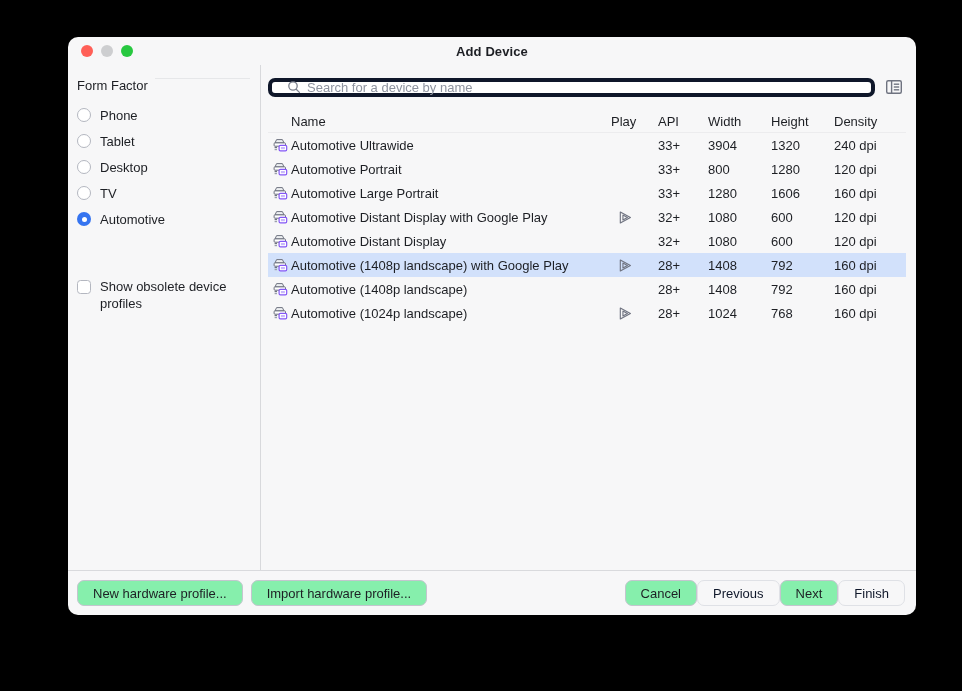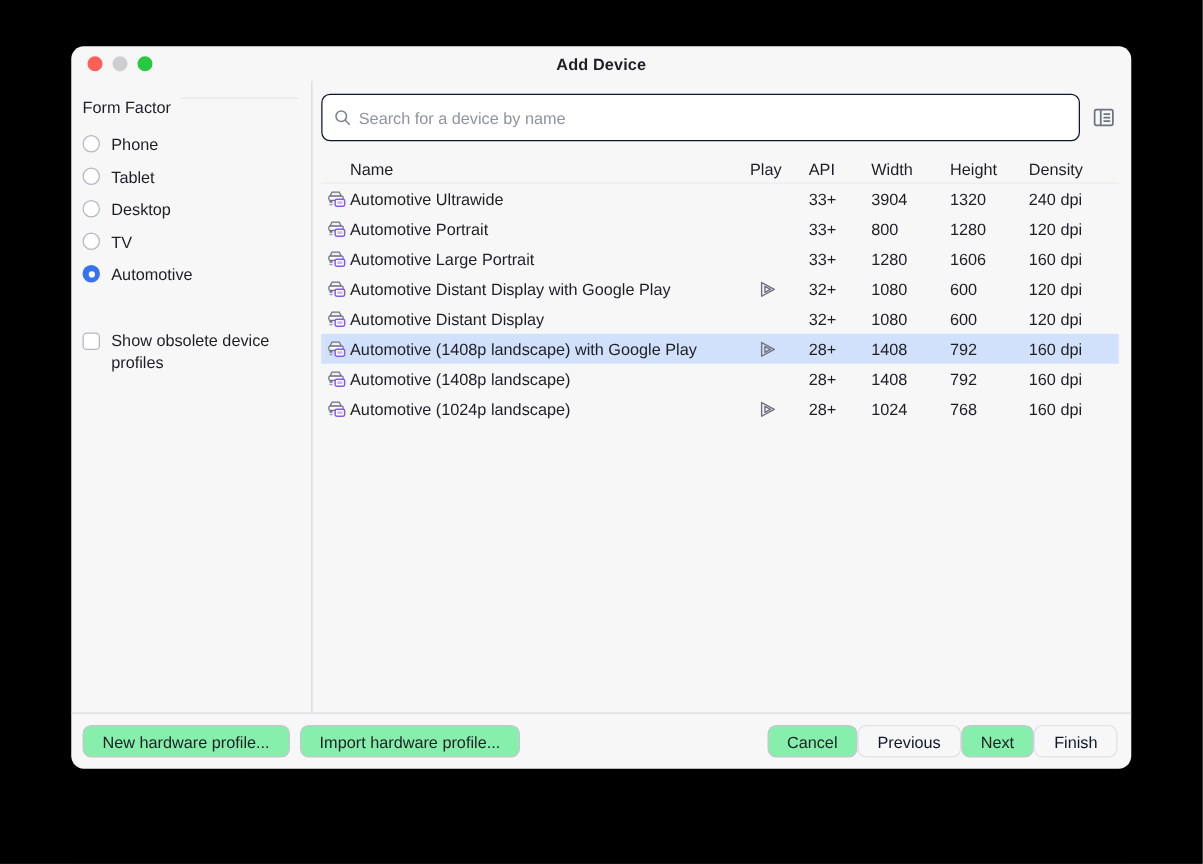--- a/index.html
+++ b/index.html
@@ -1,18 +1,18 @@
 <!DOCTYPE html>
 <html style="--accent: #3574f0; --selection: #d2e1fb; --close: #ff5f57; --minimize: #cdced0; --zoom: #28c840; --icon-gray: #6f7380; --device-icon-purple: #8457f6;"><head>
 <meta charset="utf-8">
 <style>
   * { margin:0; padding:0; box-sizing:border-box; }
   html,body { width:962px; height:691px; background:#000; overflow:hidden;
               font-family:"Liberation Sans","DejaVu Sans",sans-serif; }
-  .window { position:absolute; left:57px; top:37px; width:848px; height:578px;
+  .window { position:absolute; left:68px; top:37px; width:848px; height:578px;
             background:#f7f7f8; border-radius:10px; box-shadow:0 18px 50px rgba(0,0,0,.6);
             display:flex; flex-direction:column; }
   
   .titlebar { position:relative; height:28px; flex:0 0 28px; display:flex; align-items:center; justify-content:center; }
   .traffic { position:absolute; left:13px; top:8px; display:flex; gap:8px; }
   .tl { width:12px; height:12px; border-radius:50%; }
   .tl.close { background:var(--close,#ff5f57); }
   .tl.minimize { background:var(--minimize,#cdced0); }
   .tl.zoom { background:var(--zoom,#28c840); }
   .title { font-size:13px; font-weight:700; color:#1d1f24; letter-spacing:.1px; }
@@ -21,28 +21,28 @@
   .sidebar { width:193px; flex:0 0 193px; border-right:1px solid #d8d9dc; padding:13px 10px 0 9px; }
   .section-row { display:flex; gap:7px; }
   .section-label { font-size:13px; color:#1d1f24; white-space:nowrap; }
   .section-line { flex:1; height:1px; background:#e6e7e9; }
   #radio-list { margin-top:9px; }
   .radio-row { display:flex; align-items:center; gap:9px; height:26px; cursor:default; }
   .radio { width:14px; height:14px; border-radius:50%; border:1px solid #b4b7c0; background:#fff; flex:0 0 14px; position:relative; }
   .radio.selected { border:none; background:var(--accent,#3574f0); }
   .radio.selected::after { content:""; position:absolute; left:4.5px; top:4.5px; width:5px; height:5px; border-radius:50%; background:#fff; }
   .radio-label { font-size:13px; color:#1d1f24; }
-  .checkbox-row { margin-top:32px; display:flex; align-items:flex-start; gap:9px; }
+  .checkbox-row { margin-top:46px; display:flex; align-items:flex-start; gap:9px; }
   .checkbox { width:14px; height:14px; border:1px solid #b4b7c0; border-radius:3.5px; background:#fff; flex:0 0 14px; margin-top:2px; }
   .checkbox-label { font-size:13px; line-height:17px; color:#1d1f24; max-width:132px; }
   
   .content { flex:1 1 auto; padding:10px 10px 0 7px; min-width:0; }
   .search-row { display:flex; align-items:center; gap:7px; }
-  .search-field { flex:1; height:38px; background:#fff; border:1px solid #0f172a; border-radius:7px;
-                  display:flex; align-items:center; gap:6px; padding:0 9px; }
+  .search-field { flex:1; height:19px; background:#fff; border:4px solid #0f172a; border-radius:7px;
+                  display:flex; align-items:center; gap:6px; padding:0 15px; }
   .search-field input { border:none; outline:none; background:transparent; font-size:13px; color:#1d1f24; width:100%;
                         font-family:"Liberation Sans","DejaVu Sans",sans-serif; }
   .search-field input::placeholder { color:#8e939f; }
   .icon-btn { width:24px; height:24px; background:transparent; border:none; display:flex; align-items:center; justify-content:center; cursor:default; }
   
   .table { margin-top:11px; }
   .thead, .trow { display:grid; grid-template-columns:23px 320px 47px 50px 63px 63px 1fr; align-items:center; }
   .thead { height:23px; border-bottom:1px solid #ececee; }
   .th { font-size:13px; color:#1d1f24; }
   .trow { height:24px; }

